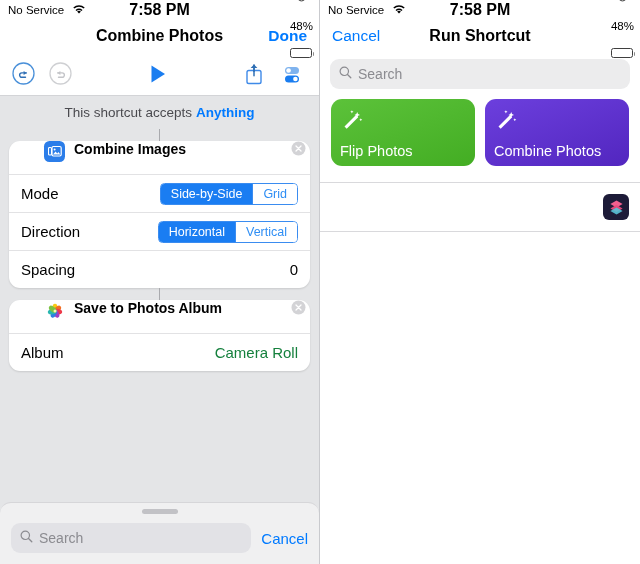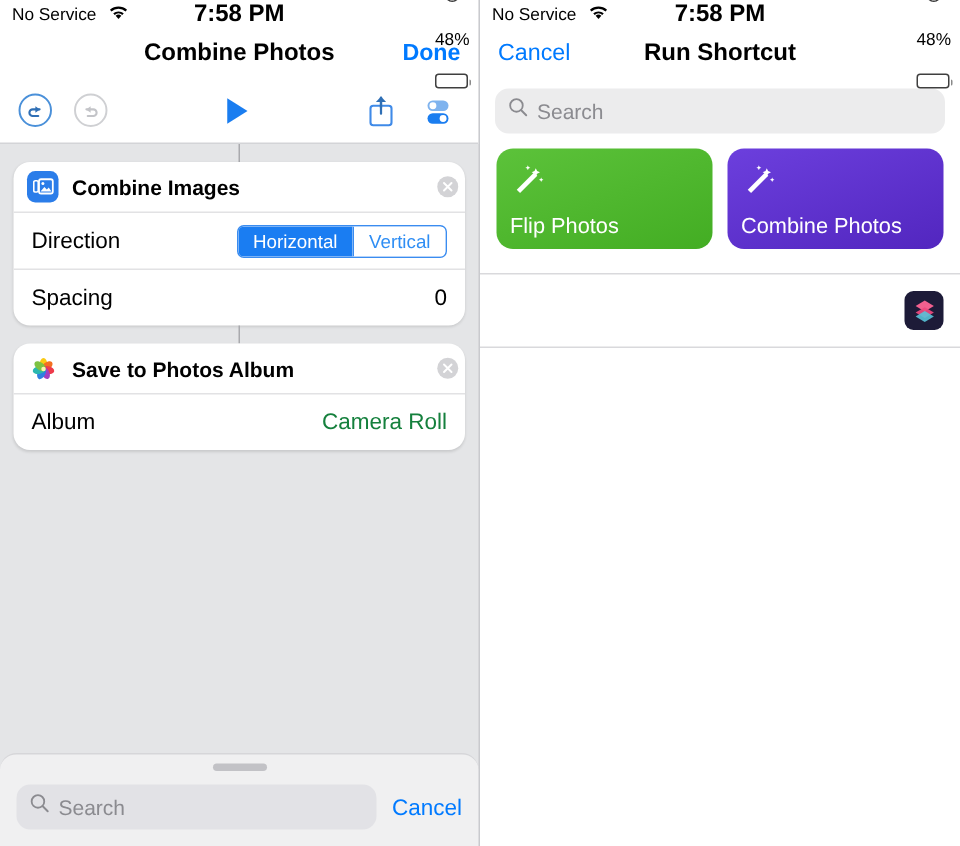--- a/index.html
+++ b/index.html
@@ -82,21 +82,21 @@
     width: 1px; height: 12px; background: #a9aaae; margin: 0 auto;
   }
 
   
   .card {
     background: #ffffff; border-radius: 11px; margin: 0 9px;
     box-shadow: 0 1px 2px rgba(0,0,0,0.12);
     overflow: hidden;
   }
   .card-head {
-    height: 33px; display: flex; align-items: center; padding: 0 4px 0 9px;
+    height: 33px; display: flex; padding: 0 4px 0 9px; margin-left: 26px;
   }
   .app-ico {
     width: 21px; height: 21px; border-radius: 5.5px; flex: 0 0 auto;
     margin-right: 9px; display: flex; align-items: center; justify-content: center;
     overflow: hidden;
   }
   .ico-combine { background: #2b7de9; }
   .ico-photos { background: #ffffff; }
   .card-title { font-size: 14px; font-weight: bold; color: #000; }
   .close-ico { margin-left: auto; cursor: pointer; line-height: 0; }
@@ -244,20 +244,24 @@
       <span class="tb-btn tb-settings">
         <svg width="24" height="24" viewBox="0 0 24 24">
             <rect x="5" y="5" width="14" height="7" rx="3.5" fill="#7fb3ee"></rect>
             <circle cx="8.6" cy="8.5" r="2.3" fill="#fff"></circle>
             <rect x="5" y="13.5" width="14" height="7" rx="3.5" fill="#1a7df0"></rect>
             <circle cx="15.4" cy="17" r="2.3" fill="#fff"></circle>
           </svg>
       </span>
     </div>
 
+    <div class="accepts">
+      <span>This shortcut accepts</span>
+      <b>Anything</b>
+    </div>
 
     <div class="connector"></div>
 
     <div class="card">
       <div class="card-head">
         <span class="app-ico ico-combine">
           <svg width="14" height="13" viewBox="0 0 14 13">
             <rect x="0.5" y="2.5" width="3" height="7.5" rx="1" fill="none" stroke="#fff" stroke-width="1.1"></rect>
             <rect x="4" y="1.5" width="9.2" height="9.5" rx="1.4" fill="none" stroke="#fff" stroke-width="1.2"></rect>
             <circle cx="6.6" cy="4.4" r="1" fill="#fff"></circle>
@@ -266,20 +270,27 @@
         </span>
         <span class="card-title">Combine Images</span>
         <span class="close-ico">
           <svg width="15" height="15" viewBox="0 0 15 15">
               <circle cx="7.5" cy="7.5" r="7" fill="#d3d3d6"></circle>
               <path d="M5 5l5 5M10 5l-5 5" stroke="#fff" stroke-width="1.3" stroke-linecap="round"></path>
             </svg>
         </span>
       </div>
 
+      <div class="row">
+        <span class="row-label">Mode</span>
+        <span class="seg">
+          <span class="seg-item active">Side-by-Side</span>
+          <span class="seg-item">Grid</span>
+        </span>
+      </div>
 
       <div class="row">
         <span class="row-label">Direction</span>
         <span class="seg">
           <span class="seg-item active">Horizontal</span>
           <span class="seg-item">Vertical</span>
         </span>
       </div>
 
       <div class="row">

